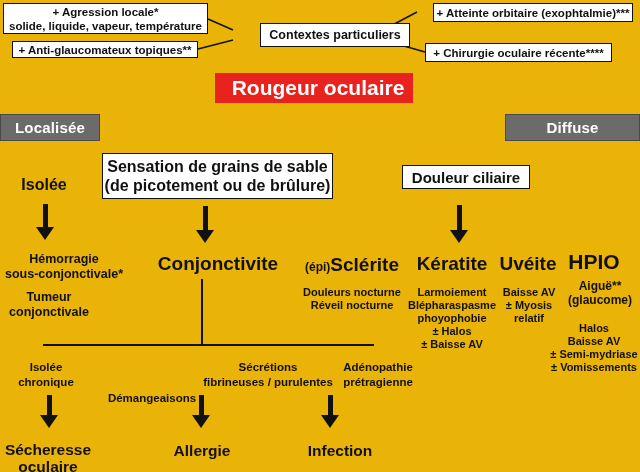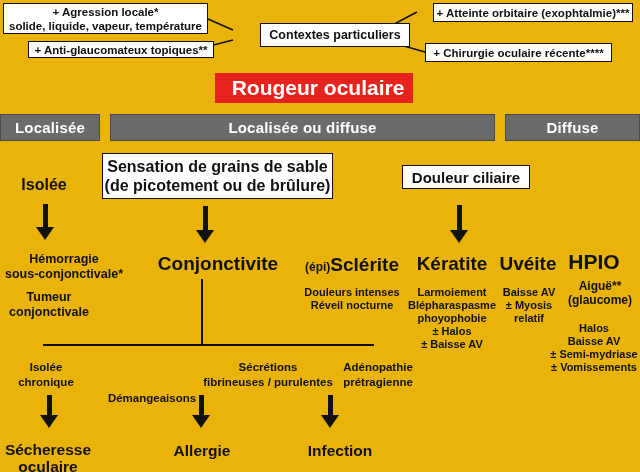--- a/index.html
+++ b/index.html
@@ -55,42 +55,39 @@
     <line x1="208" y1="19" x2="233" y2="30" stroke="#111" stroke-width="1.5"></line>
     <line x1="198" y1="49" x2="233" y2="40" stroke="#111" stroke-width="1.5"></line>
     <line x1="383" y1="30" x2="417" y2="12" stroke="#111" stroke-width="1.5"></line>
     <line x1="383" y1="40" x2="425" y2="52" stroke="#111" stroke-width="1.5"></line>
   </svg>
 
   <div class="abs box ctxbox" style="left:3px; top:3px; width:205px; height:31px;">
     <div>+ Agression locale*</div>
     <div>solide, liquide, vapeur, température</div>
   </div>
-  <div class="abs box ctxbox" style="left:28px; top:41px; width:186px; height:17px;">
+  <div class="abs box ctxbox" style="left:12px; top:41px; width:186px; height:17px;">
     <div>+ Anti-glaucomateux topiques**</div>
   </div>
   <div class="abs box ctxcenter" style="left:233px; top:23px; width:150px; height:24px;margin-left:27px;">
     <div>Contextes particuliers</div>
   </div>
   <div class="abs box ctxbox" style="left:433px; top:3px; width:200px; height:19px;">
     <div>+ Atteinte orbitaire (exophtalmie)***</div>
   </div>
   <div class="abs box ctxbox" style="left:425px; top:43px; width:187px; height:19px;">
     <div>+ Chirurgie oculaire récente****</div>
   </div>
 
   <div class="abs titlebox" style="left:215px; top:73px; width:198px; height:30px;padding-left:8px;">
     <div>Rougeur oculaire</div>
   </div>
 
   <div class="abs band" style="left:0; top:114px; width:100px; height:27px;">
     <span>Localisée</span>
-  </div>
-  <div class="abs band" style="left:110px; top:114px; width:385px; height:27px;">
-    <span>Localisée ou diffuse</span>
   </div>
   <div class="abs band" style="left:505px; top:114px; width:135px; height:27px;">
     <span>Diffuse</span>
   </div>
 
   <div class="abs ctr symptom-big" style="left:44px; top:176px;">Isolée</div>
 
   <div class="abs box sensbox" style="left:102px; top:153px; width:231px; height:46px;">
     <div>Sensation de grains de sable</div>
     <div>(de picotement ou de brûlure)</div>
@@ -121,21 +118,21 @@
     <div>Tumeur</div>
     <div>conjonctivale</div>
   </div>
 
   <div class="abs ctr h-big" style="left:218px; top:253px;">Conjonctivite</div>
 
   <div class="abs ctr" style="left:352px; top:254px;">
     <span class="epi">(épi)</span><span class="h-big">Sclérite</span>
   </div>
   <div class="abs ctr sub" style="left:352px; top:286px;">
-    <div>Douleurs intenses</div>
+    <div>Douleurs nocturne</div>
     <div>Réveil nocturne</div>
   </div>
 
   <div class="abs ctr h-big" style="left:452px; top:253px;">Kératite</div>
   <div class="abs ctr sub" style="left:452px; top:286px;">
     <div>Larmoiement</div>
     <div>Blépharaspasme</div>
     <div>phoyophobie</div>
     <div>± Halos</div>
     <div>± Baisse AV</div>

